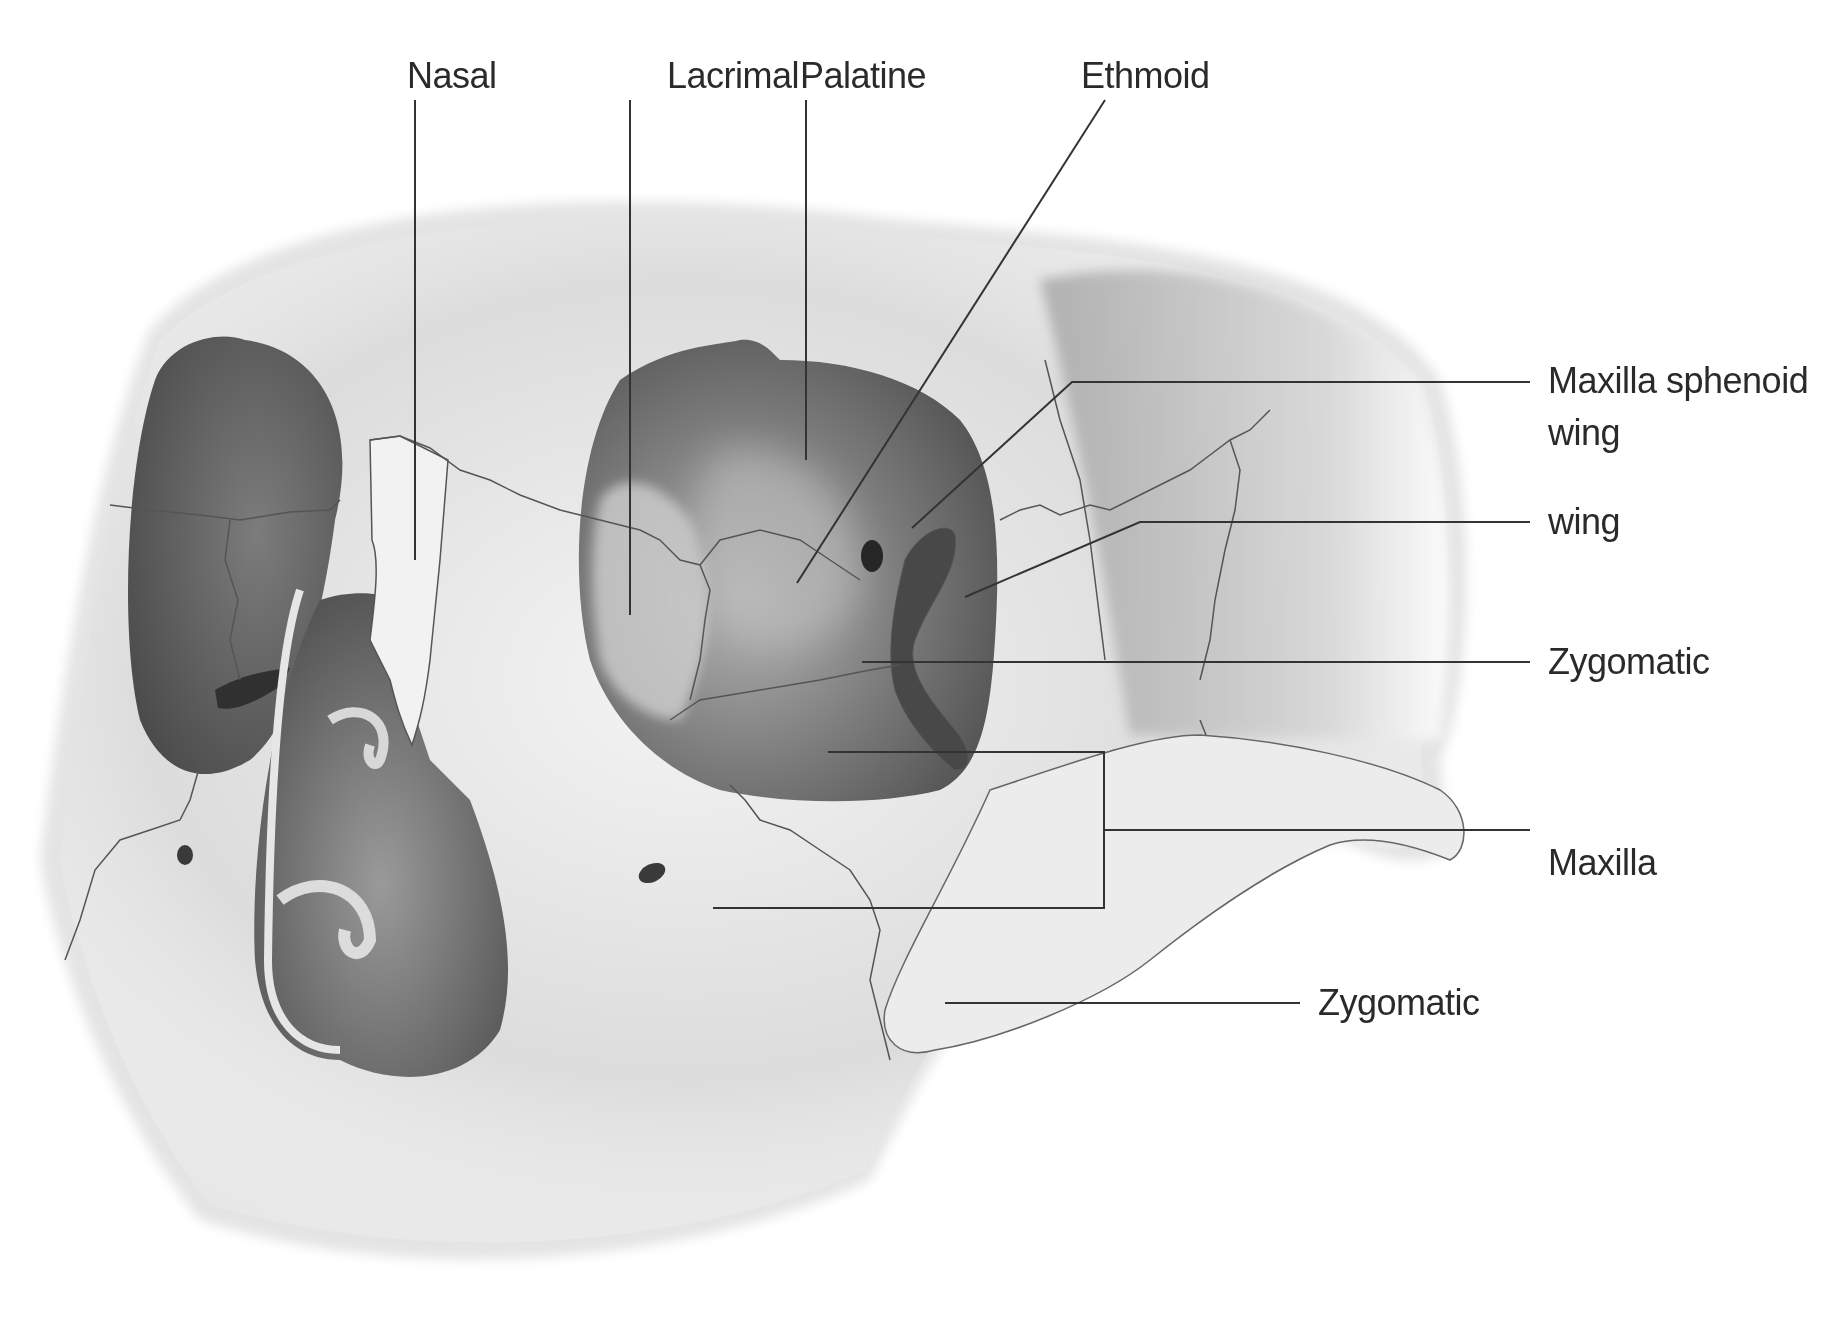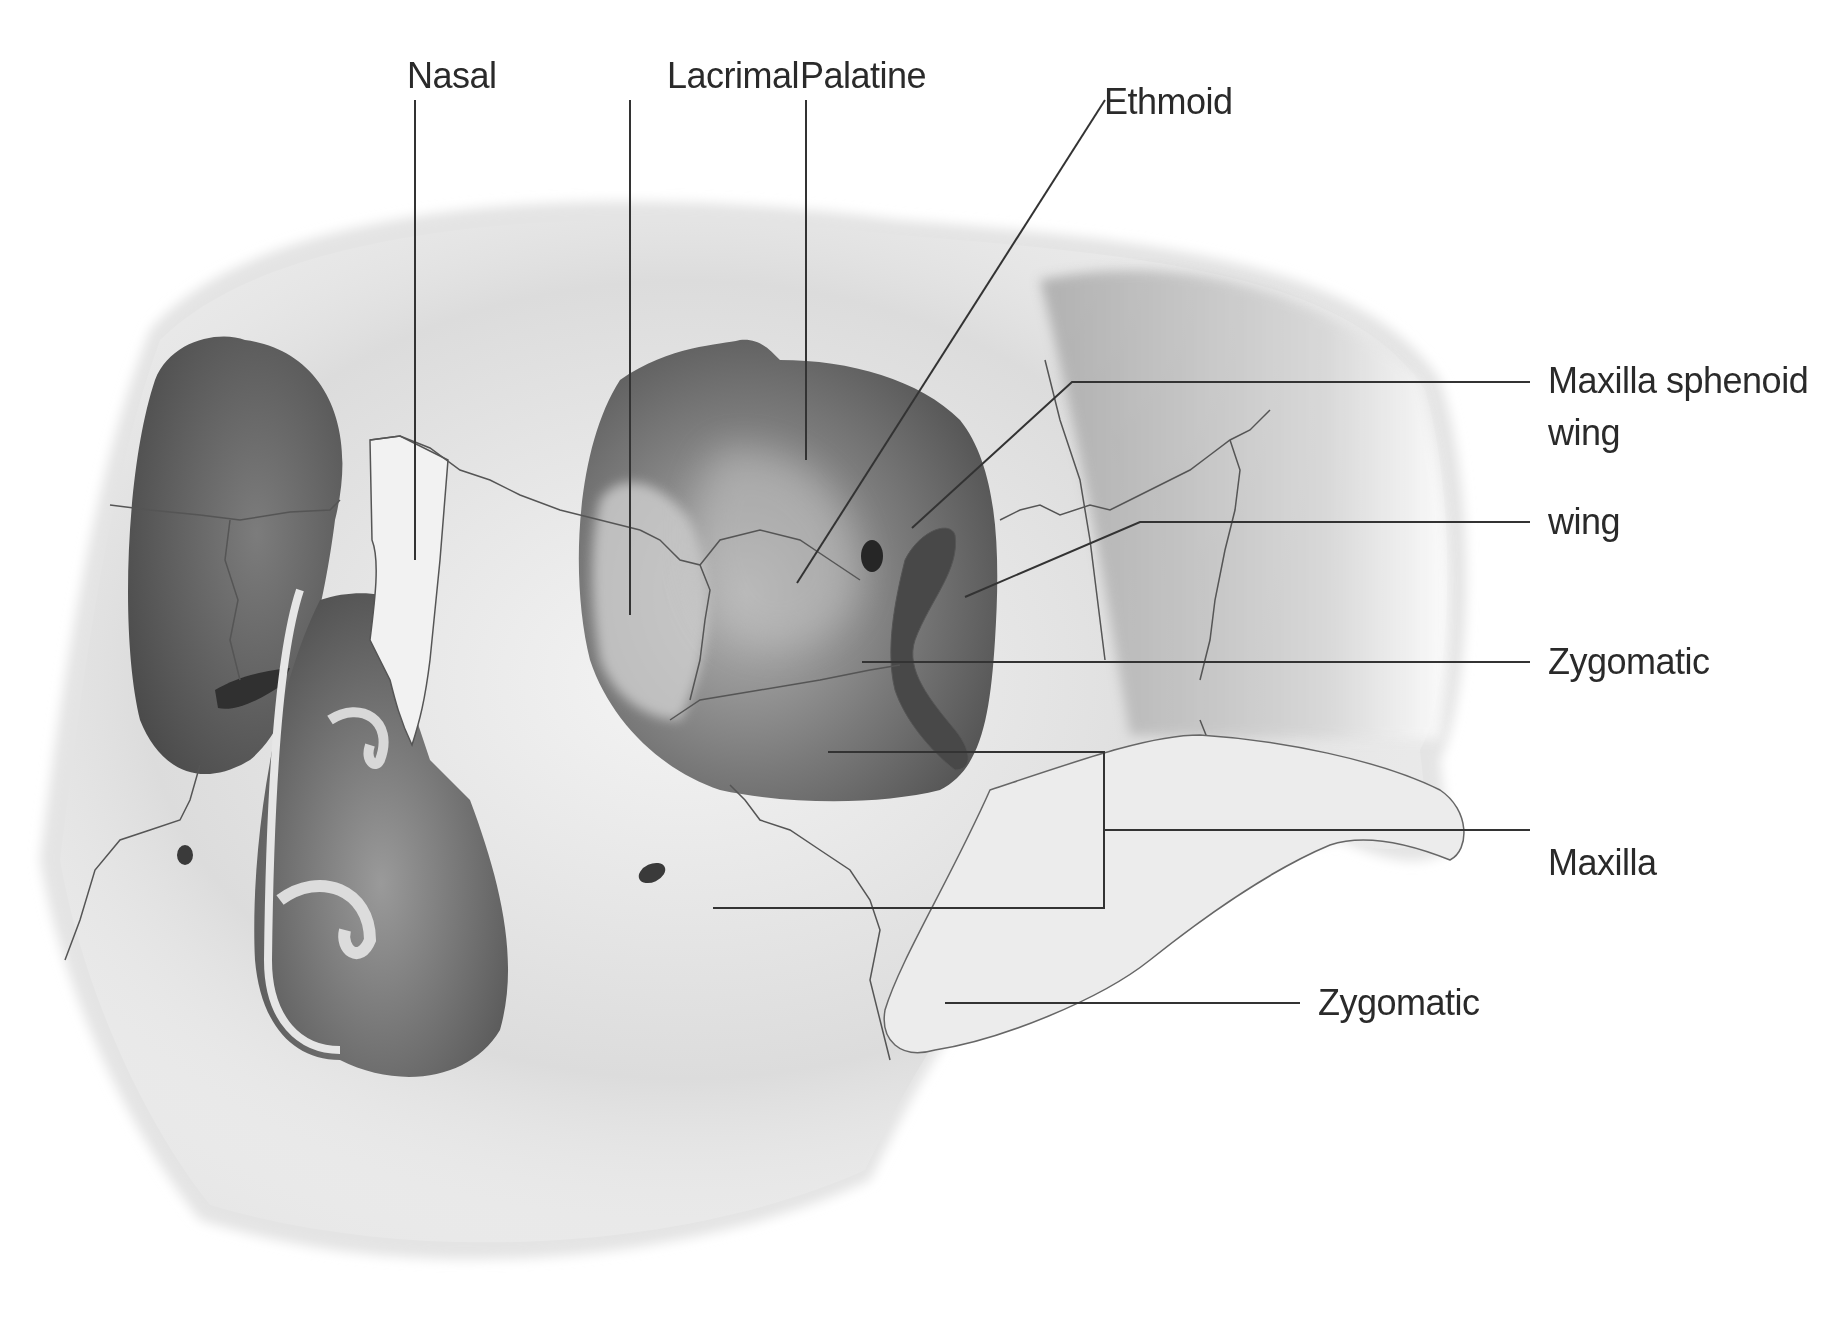--- a/index.html
+++ b/index.html
@@ -126,21 +126,21 @@
     <line x1="1530" y1="662" x2="862" y2="662"></line>
     <polyline points="828,752 1104,752 1104,908 713,908"></polyline>
     <line x1="1104" y1="830" x2="1530" y2="830"></line>
     <line x1="1300" y1="1003" x2="945" y2="1003"></line>
   </g>
 </svg>
 
 <div class="label" style="left:407px;top:50px;">Nasal</div>
 <div class="label" style="left:623px;top:50px;margin-left:44px;">Lacrimal</div>
 <div class="label" style="left:800px;top:50px;">Palatine</div>
-<div class="label" style="left:1104px;top:50px;margin-top:26px;">Ethmoid</div>
+<div class="label" style="left:1081px;top:50px;">Ethmoid</div>
 
 <div class="label" style="left:1548px;top:355px;line-height:52px;">
   <div>Maxilla sphenoid</div>
   <div>wing</div>
 </div>
 
 <div class="label" style="left:1548px;top:496px;line-height:52px;">
   <div>wing</div>
 </div>
 

